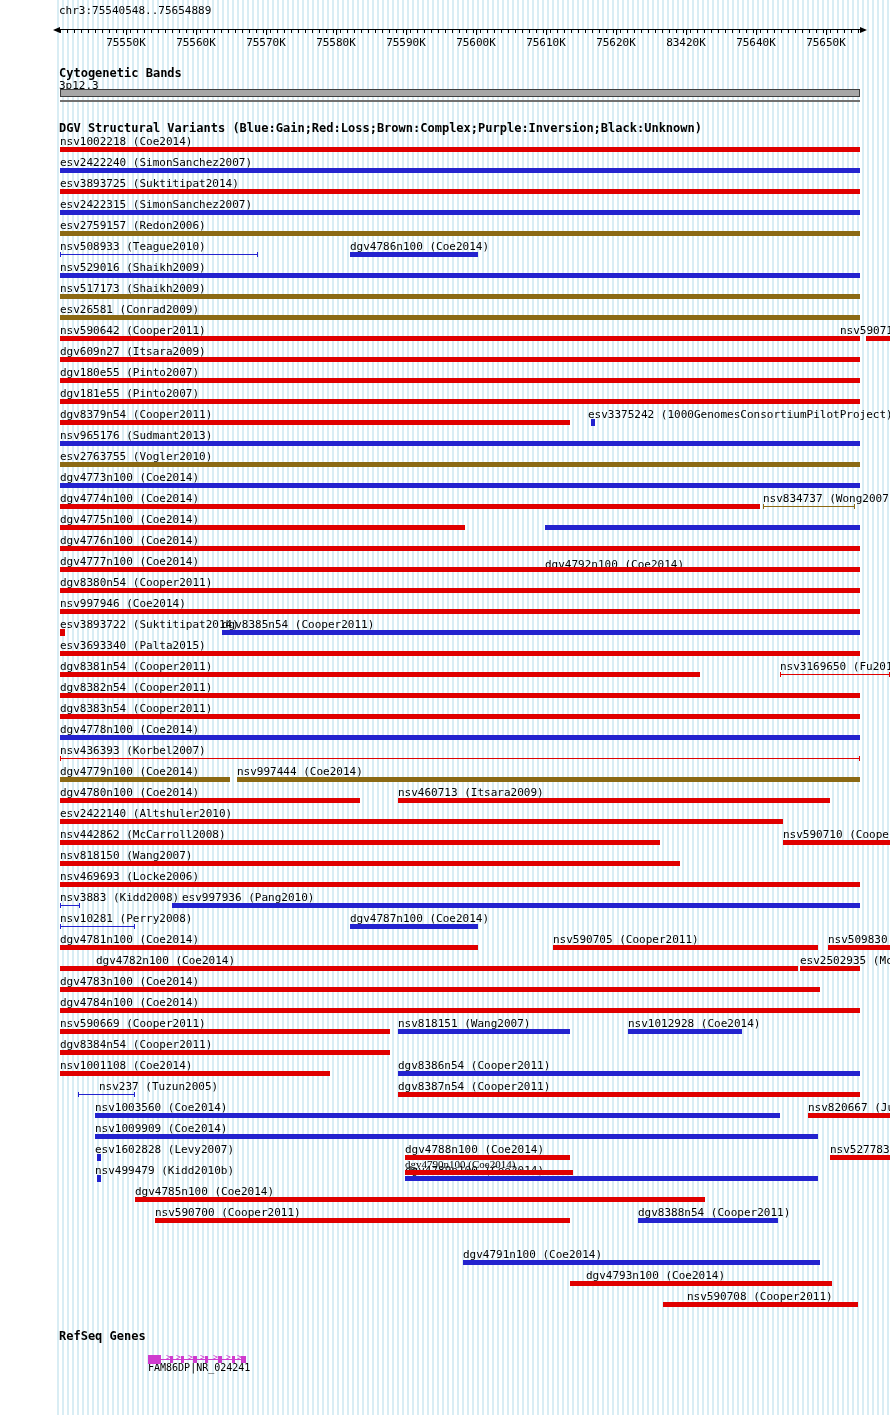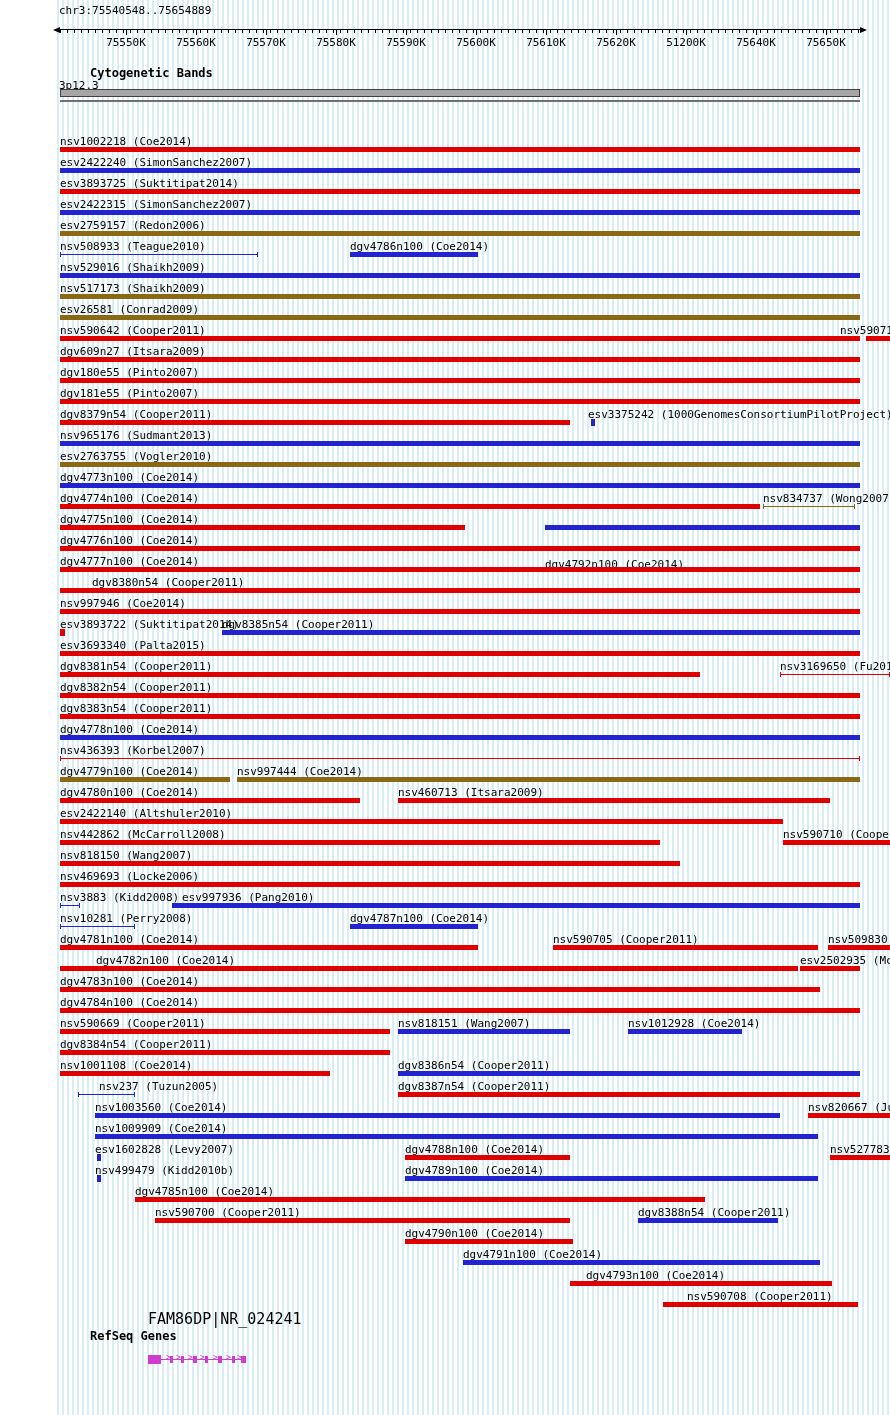--- a/index.html
+++ b/index.html
@@ -9,36 +9,36 @@
            background:repeating-linear-gradient(to right,#d9edf4 0px,#d9edf4 2px,#ffffff 2px,#ffffff 5px);}
   .chr-label{position:absolute;left:59px;top:4px;font-size:11px;white-space:nowrap;}
   .ruler-line{position:absolute;left:60px;top:29px;width:800px;height:1px;background:#000;}
   .tick-strip{position:absolute;left:60px;top:30px;width:800px;height:3px;
               background:repeating-linear-gradient(to right,#000 0px,#000 1px,transparent 1px,transparent 7px);}
   .arrow{position:absolute;top:27px;width:0;height:0;border-top:3px solid transparent;border-bottom:3px solid transparent;}
   .arrow.left{left:53px;border-right:7px solid #000;}
   .arrow.right{left:860px;border-left:7px solid #000;}
   .tick-major{position:absolute;top:30px;width:1px;height:5px;background:#000;}
   .tick-label{position:absolute;top:36px;font-size:11px;transform:translateX(-50%);white-space:nowrap;}
-  .sec-title{position:absolute;left:59px;font-weight:bold;font-size:12px;white-space:nowrap;padding-left:31px;}
+  .sec-title{position:absolute;left:59px;font-weight:bold;font-size:12px;white-space:nowrap;}
   .cyto-title{top:66px;}
   .band-label{position:absolute;left:59px;top:79px;font-size:11px;}
   .band-bar{position:absolute;left:60px;top:89px;width:800px;height:8px;background:#a6a6a6;border:1px solid #3f3f3f;box-sizing:border-box;}
   .band-underline{position:absolute;left:60px;top:100px;width:800px;height:2px;background:#707070;}
   .dgv-title{top:121px;}
   .vrow{position:absolute;left:0;width:890px;height:21px;}
   .vlabel{position:absolute;top:0;font-size:11px;white-space:nowrap;color:#000;}
   .vbar{position:absolute;top:12px;height:5px;}
   .vbar.s-line{top:14px;height:1px;}
   .vbar.s-line::before,.vbar.s-line::after{content:"";position:absolute;top:-2px;width:1px;height:5px;background:inherit;}
   .vbar.s-line::before{left:0;}
   .vbar.s-line::after{right:0;}
   .vbar.s-tick{top:11px;height:7px;}
   .refseq-title{top:1329px;}
-  .gene-label{position:absolute;left:148px;top:1310px;font-size:15px;white-space:nowrap;}
+  .gene-label{position:absolute;left:148px;top:1362px;font-size:10px;white-space:nowrap;}
   .gene-glyph{position:absolute;left:0;top:1355px;width:890px;height:12px;}
   .g-box{position:absolute;top:0;height:9px;}
   .g-line{position:absolute;top:4px;height:1px;}
   .g-exon{position:absolute;top:1px;height:7px;}
   .g-chev{position:absolute;top:-2px;font-size:8px;line-height:10px;}
 </style>
 </head>
 <body>
 
 <div class="canvas">
@@ -62,33 +62,34 @@
         <div class="tick-label" style="left: 336px;">75580K</div>
         <div class="tick-major" style="left: 406px;"></div>
         <div class="tick-label" style="left: 406px;">75590K</div>
         <div class="tick-major" style="left: 476px;"></div>
         <div class="tick-label" style="left: 476px;">75600K</div>
         <div class="tick-major" style="left: 546px;"></div>
         <div class="tick-label" style="left: 546px;">75610K</div>
         <div class="tick-major" style="left: 616px;"></div>
         <div class="tick-label" style="left: 616px;">75620K</div>
         <div class="tick-major" style="left: 686px;"></div>
-        <div class="tick-label" style="left: 686px;">51200K</div>
+        <div class="tick-label" style="left: 686px;">83420K</div>
         <div class="tick-major" style="left: 756px;"></div>
         <div class="tick-label" style="left: 756px;">75640K</div>
         <div class="tick-major" style="left: 826px;"></div>
         <div class="tick-label" style="left: 826px;">75650K</div>
       </div>
   </div>
 
   <div class="sec-title cyto-title">Cytogenetic Bands</div>
   <div class="band-label">3p12.3</div>
   <div class="band-bar"></div>
   <div class="band-underline"></div>
 
+  <div class="sec-title dgv-title">DGV Structural Variants (Blue:Gain;Red:Loss;Brown:Complex;Purple:Inversion;Black:Unknown)</div>
   <div id="dgv-rows">
       <div class="vrow" style="top: 135px;">
         <span class="vlabel" style="left: 60px;">nsv1002218 (Coe2014)</span>
         <div class="vbar s-bar" style="left: 60px; width: 800px; background: rgb(224, 0, 0);"></div>
       </div>
       <div class="vrow" style="top: 156px;">
         <span class="vlabel" style="left: 60px;">esv2422240 (SimonSanchez2007)</span>
         <div class="vbar s-bar" style="left: 60px; width: 800px; background: rgb(35, 35, 207);"></div>
       </div>
       <div class="vrow" style="top: 177px;">
@@ -171,21 +172,21 @@
       </div>
       <div class="vrow" style="top: 534px;">
         <span class="vlabel" style="left: 60px;">dgv4776n100 (Coe2014)</span>
         <div class="vbar s-bar" style="left: 60px; width: 800px; background: rgb(224, 0, 0);"></div>
       </div>
       <div class="vrow" style="top: 555px;">
         <span class="vlabel" style="left: 60px;">dgv4777n100 (Coe2014)</span>
         <div class="vbar s-bar" style="left: 60px; width: 800px; background: rgb(224, 0, 0);"></div>
       </div>
       <div class="vrow" style="top: 576px;">
-        <span class="vlabel" style="left: 60px; padding-left: 32px;">dgv8380n54 (Cooper2011)</span>
+        <span class="vlabel" style="left: 60px;">dgv8380n54 (Cooper2011)</span>
         <div class="vbar s-bar" style="left: 60px; width: 800px; background: rgb(224, 0, 0);"></div>
       </div>
       <div class="vrow" style="top: 597px;">
         <span class="vlabel" style="left: 60px;">nsv997946 (Coe2014)</span>
         <div class="vbar s-bar" style="left: 60px; width: 800px; background: rgb(224, 0, 0);"></div>
       </div>
       <div class="vrow" style="top: 618px;">
         <span class="vlabel" style="left: 60px;">esv3893722 (Suktitipat2014)</span>
         <div class="vbar s-tick" style="left: 60px; width: 5px; background: rgb(224, 0, 0);"></div>
         <span class="vlabel" style="left: 222px;">dgv8385n54 (Cooper2011)</span>
@@ -332,21 +333,21 @@
       <div class="vrow" style="top: 1185px;">
         <span class="vlabel" style="left: 135px;">dgv4785n100 (Coe2014)</span>
         <div class="vbar s-bar" style="left: 135px; width: 570px; background: rgb(224, 0, 0);"></div>
       </div>
       <div class="vrow" style="top: 1206px;">
         <span class="vlabel" style="left: 155px;">nsv590700 (Cooper2011)</span>
         <div class="vbar s-bar" style="left: 155px; width: 415px; background: rgb(224, 0, 0);"></div>
         <span class="vlabel" style="left: 638px;">dgv8388n54 (Cooper2011)</span>
         <div class="vbar s-bar" style="left: 638px; width: 140px; background: rgb(35, 35, 207);"></div>
       </div>
-      <div class="vrow" style="top: 1227px;">
+      <div class="vrow" style="top: 1158px; font-family: Liberation Serif, serif;">
         <span class="vlabel" style="left: 405px;">dgv4790n100 (Coe2014)</span>
         <div class="vbar s-bar" style="left: 405px; width: 168px; background: rgb(224, 0, 0);"></div>
       </div>
       <div class="vrow" style="top: 1248px;">
         <span class="vlabel" style="left: 463px;">dgv4791n100 (Coe2014)</span>
         <div class="vbar s-bar" style="left: 463px; width: 357px; background: rgb(35, 35, 207);"></div>
       </div>
       <div class="vrow" style="top: 1269px;">
         <span class="vlabel" style="left: 570px; margin-left: 16px;">dgv4793n100 (Coe2014)</span>
         <div class="vbar s-bar" style="left: 570px; width: 262px; background: rgb(224, 0, 0);"></div>

